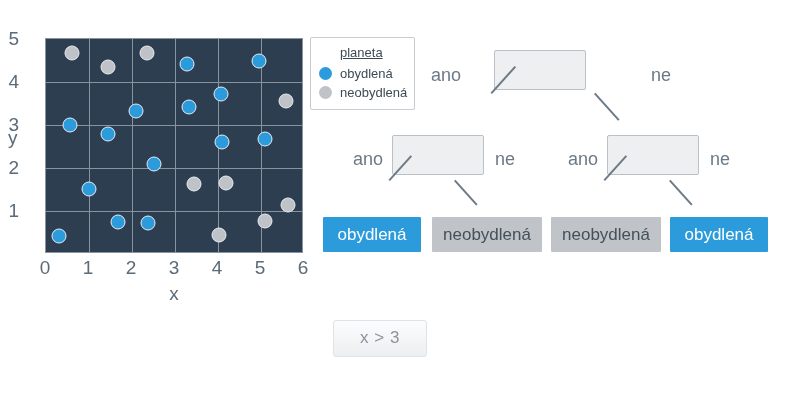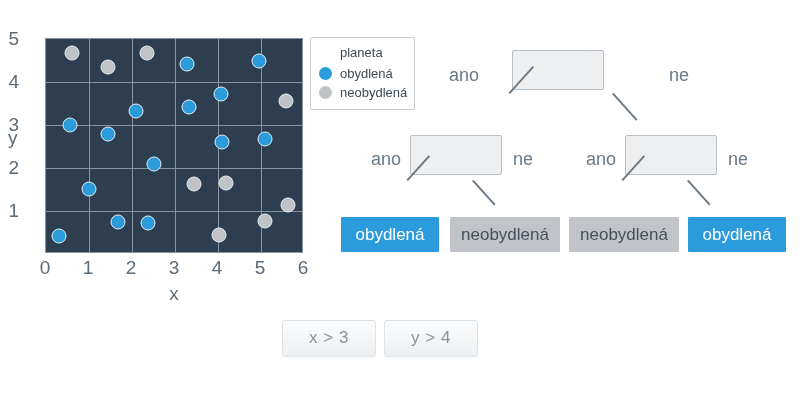--- a/index.html
+++ b/index.html
@@ -82,20 +82,21 @@
     border: 1px solid #c8ccd0;
     border-radius: 2px;
     padding: 6px 8px 7px 8px;
     box-sizing: border-box;
   }
   #legend-title {
     color: #3d4a54;
     font-size: 13px;
     margin: 0 0 3px 21px;
     line-height: 17px;
+    text-decoration: underline;
   }
   .legend-row {
     display: flex;
     align-items: center;
     height: 19px;
   }
   .legend-swatch {
     width: 13px; height: 13px;
     border-radius: 50%;
     margin-right: 8px;
@@ -105,21 +106,21 @@
   .legend-swatch.neobydlena { background: #bfc3c7; }
   .legend-label {
     color: #3d4a54;
     font-size: 13px;
     line-height: 17px;
   }
 
   
   #tree-panel {
     position: absolute;
-    left: 330px; top: 0;
+    left: 312px; top: 0;
     width: 470px; height: 300px;
   }
   .node-slot {
     position: absolute;
     background: #edeff1;
     border: 1px solid #b9c0c7;
     border-radius: 2px;
     box-sizing: border-box;
   }
   .leaf {
@@ -278,16 +279,13 @@
   <div class="leaf obydlena" style="left:358px; top:217px; width:98px; height:35px;">
     <span>obydlená</span>
   </div>
 
 </div>
 
 <div id="chip-tray">
   <div class="chip">
     <span>x &gt; 3</span>
   </div>
-  <div class="chip">
-    <span>y &gt; 4</span>
-  </div>
 </div>
 
 </body></html>

